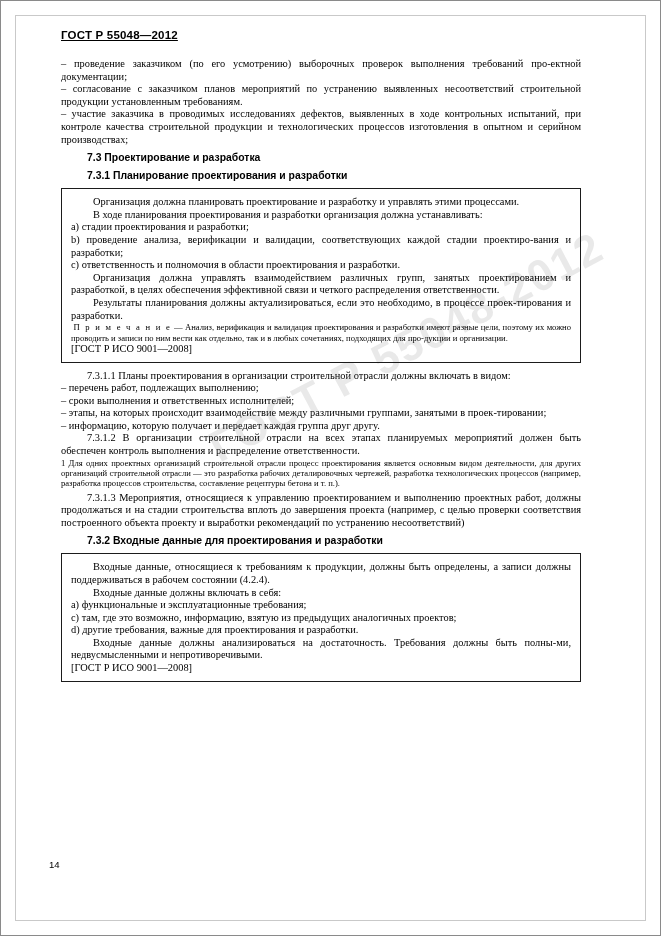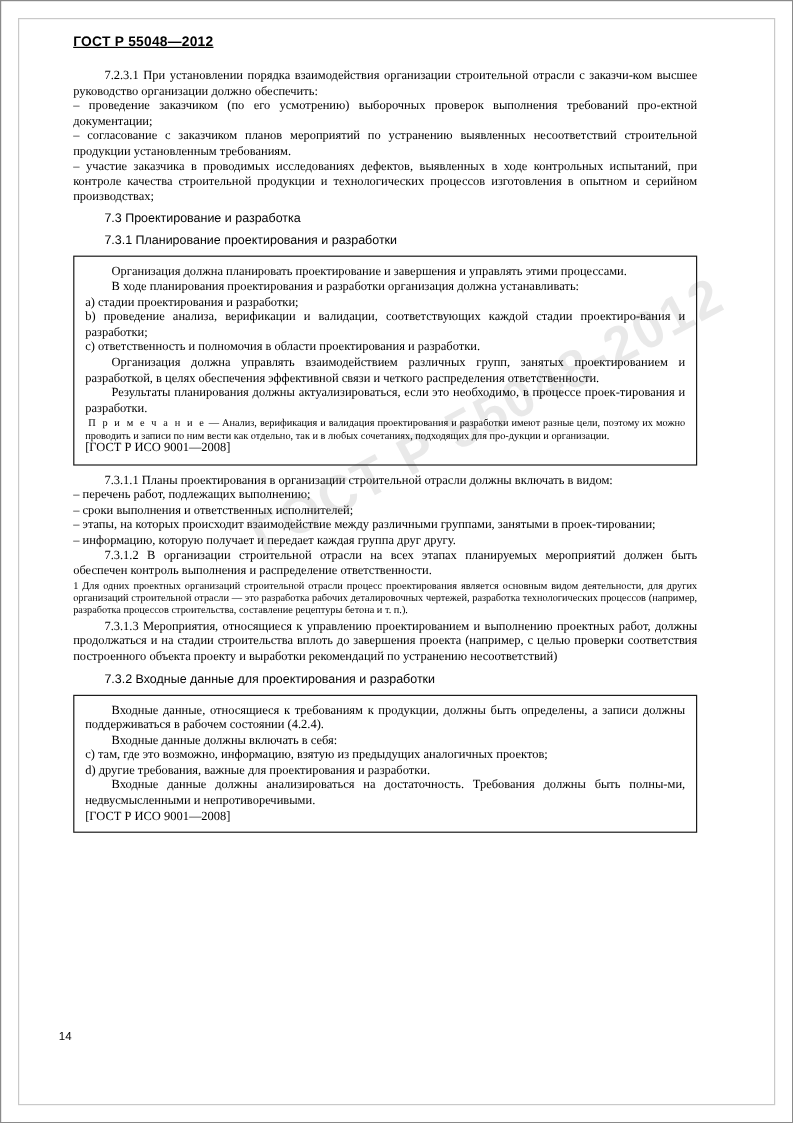--- a/index.html
+++ b/index.html
@@ -50,21 +50,21 @@
     text-justify: inter-word;
   }
   .ind {
     text-indent: 26px;
   }
   .hang {
     padding-left: 0;
   }
   .heading {
     font-family: "Liberation Sans", sans-serif;
-    font-weight: normal;
+    font-weight: bold;
     font-size: 10.4px;
     line-height: 13px;
     margin: 5px 0 4px 0;
     text-indent: 26px;
   }
   .heading.sub {
     text-indent: 26px;
   }
   .box {
     border: 1px solid #1b1b1b;
@@ -132,30 +132,29 @@
   <div class="sheet"></div>
 
   <div class="watermark">
     <span>ГОСТ Р 55048-2012</span>
   </div>
 
   <div class="content">
 
     <div class="doc-header">ГОСТ Р 55048—2012</div>
 
-    <p class="ind">7.2.3.1  При установлении порядка взаимодействия организации строительной отрасли с заказчи-ком высшее руководство организации должно обеспечить:</p>
     <p class="hang">–  проведение заказчиком (по его усмотрению) выборочных проверок выполнения требований про-ектной документации;</p>
     <p class="hang">–  согласование с заказчиком планов мероприятий по устранению выявленных несоответствий строительной продукции установленным требованиям.</p>
     <p class="hang">–  участие заказчика в проводимых исследованиях дефектов, выявленных в ходе контрольных испытаний, при контроле качества строительной продукции и технологических процессов изготовления в опытном и серийном производствах;</p>
 
     <div class="heading">7.3  Проектирование и разработка</div>
     <div class="heading sub">7.3.1  Планирование проектирования и разработки</div>
 
     <div class="box">
-      <p class="ind"><span>Организация должна планировать проектирование и завершения и управлять этими процессами.</span></p>
+      <p class="ind"><span>Организация должна планировать проектирование и разработку и управлять этими процессами.</span></p>
       <p class="ind"><span>В ходе планирования проектирования и разработки организация должна устанавливать:</span></p>
       <p>a)  стадии проектирования и разработки;</p>
       <p>b)  проведение анализа, верификации и валидации, соответствующих каждой стадии проектиро-вания и разработки;</p>
       <p>c)  ответственность и полномочия в области проектирования и разработки.</p>
       <p class="ind">Организация должна управлять взаимодействием различных групп, занятых проектированием и разработкой, в целях обеспечения эффективной связи и четкого распределения ответственности.</p>
       <p class="ind">Результаты планирования должны актуализироваться, если это необходимо, в процессе проек-тирования и разработки.</p>
       <p class="note">&nbsp;<span class="sp">П р и м е ч а н и е</span><span> — Анализ, верификация и валидация проектирования и разработки имеют разные цели, поэтому их можно проводить и записи по ним вести как отдельно, так и в любых сочетаниях, подходящих для про-дукции и организации.</span></p>
       <p>[ГОСТ  Р ИСО 9001—2008]</p>
     </div>
 
@@ -169,20 +168,21 @@
     <p class="notes-body">1  Для одних проектных организаций строительной отрасли процесс проектирования является основным видом деятельности, для других организаций строительной отрасли — это разработка рабочих деталировочных чертежей, разработка технологических процессов (например, разработка процессов строительства, составление рецептуры бетона и т. п.).</p>
 
     <div class="gap-s"></div>
     <p class="ind">7.3.1.3  Мероприятия, относящиеся к управлению проектированием и выполнению проектных работ, должны продолжаться и на стадии строительства вплоть до завершения проекта (например, с целью проверки соответствия построенного объекта проекту и выработки рекомендаций по устранению несоответствий)</p>
 
     <div class="heading sub">7.3.2  Входные данные для проектирования и разработки</div>
 
     <div class="box">
       <p class="ind">Входные данные, относящиеся к требованиям к продукции, должны быть определены, а записи должны поддерживаться в рабочем состоянии (4.2.4).</p>
       <p class="ind">Входные данные должны включать в себя:</p>
+      <p>a)  функциональные и эксплуатационные требования;</p>
       <p>c)  там, где это возможно, информацию, взятую из предыдущих аналогичных проектов;</p>
       <p>d)  другие требования, важные для проектирования и разработки.</p>
       <p class="ind">Входные данные должны анализироваться на достаточность. Требования должны быть полны-ми, недвусмысленными и непротиворечивыми.</p>
       <p>[ГОСТ  Р ИСО 9001—2008]</p>
     </div>
 
   </div>
 
   <div class="page-num">14</div>
 </div>

